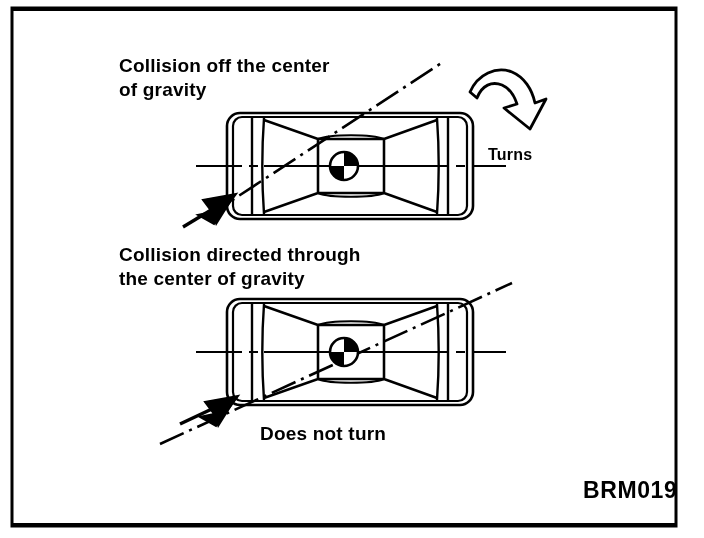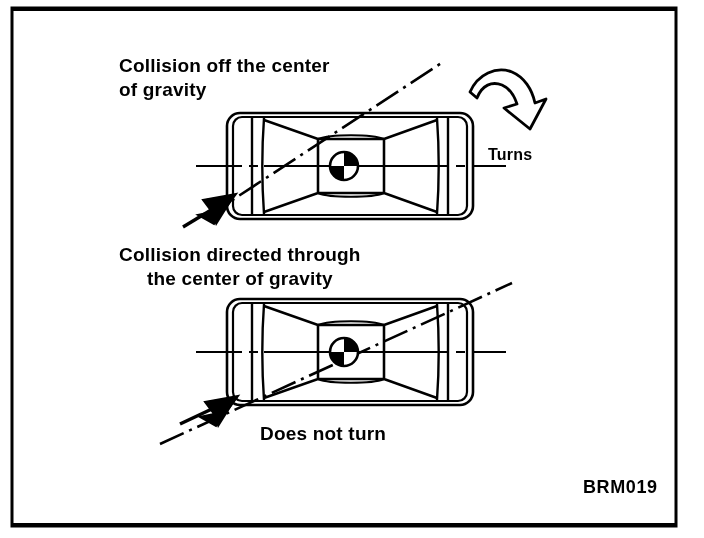--- a/index.html
+++ b/index.html
@@ -38,37 +38,36 @@
   }
   #label-collision-off {
     left: 119px;
     top: 54px;
     font-size: 19px;
   }
   #label-collision-through {
     left: 119px;
     top: 243px;
     font-size: 19px;
-    text-align: center;
   }
   #label-turns {
     left: 488px;
     top: 145px;
     font-size: 16px;
   }
   #label-does-not-turn {
     left: 243px;
     top: 422px;
     font-size: 19px;
     margin-left: 17px;
   }
   #label-figure-id {
     left: 583px;
     top: 476px;
-    font-size: 18px;
+    font-size: 23px;
     letter-spacing: 0.6px;
   }
 </style>
 </head>
 <body>
 
 <div id="figure-root">
 
   <svg id="figure-svg" viewBox="0 0 704 538">
 

